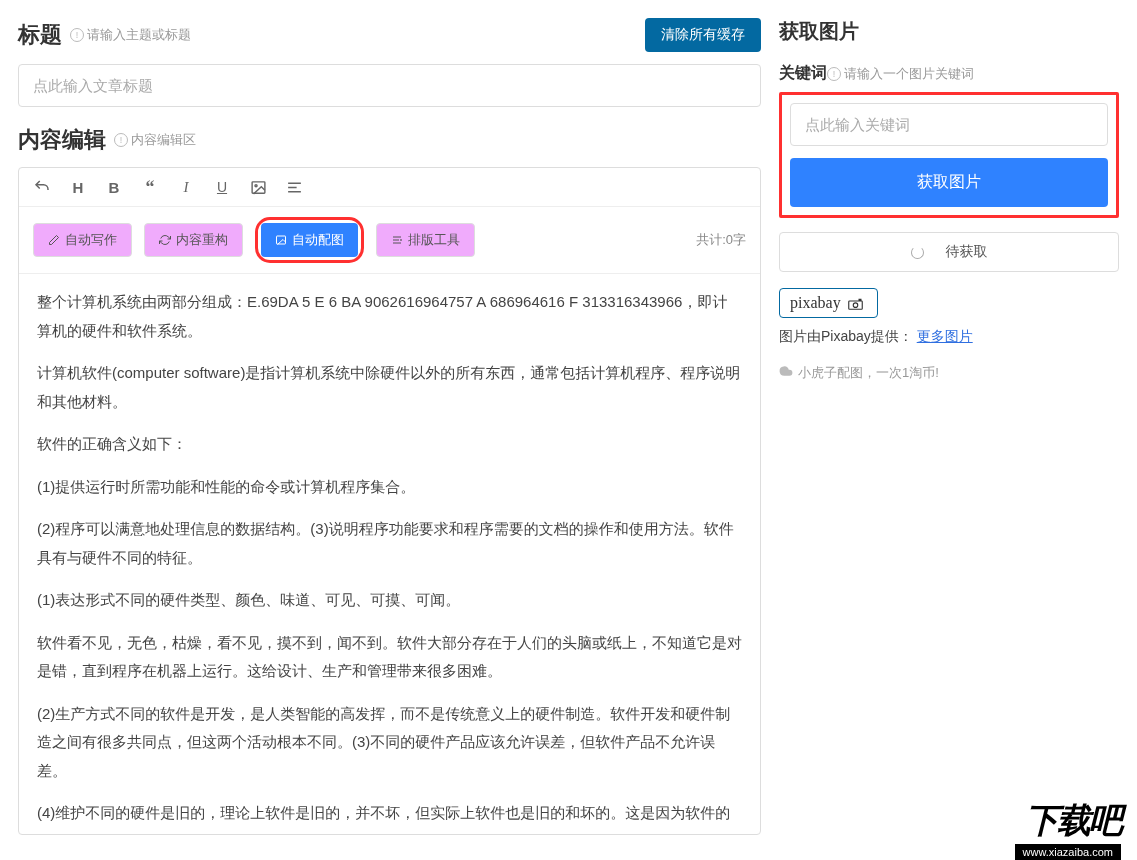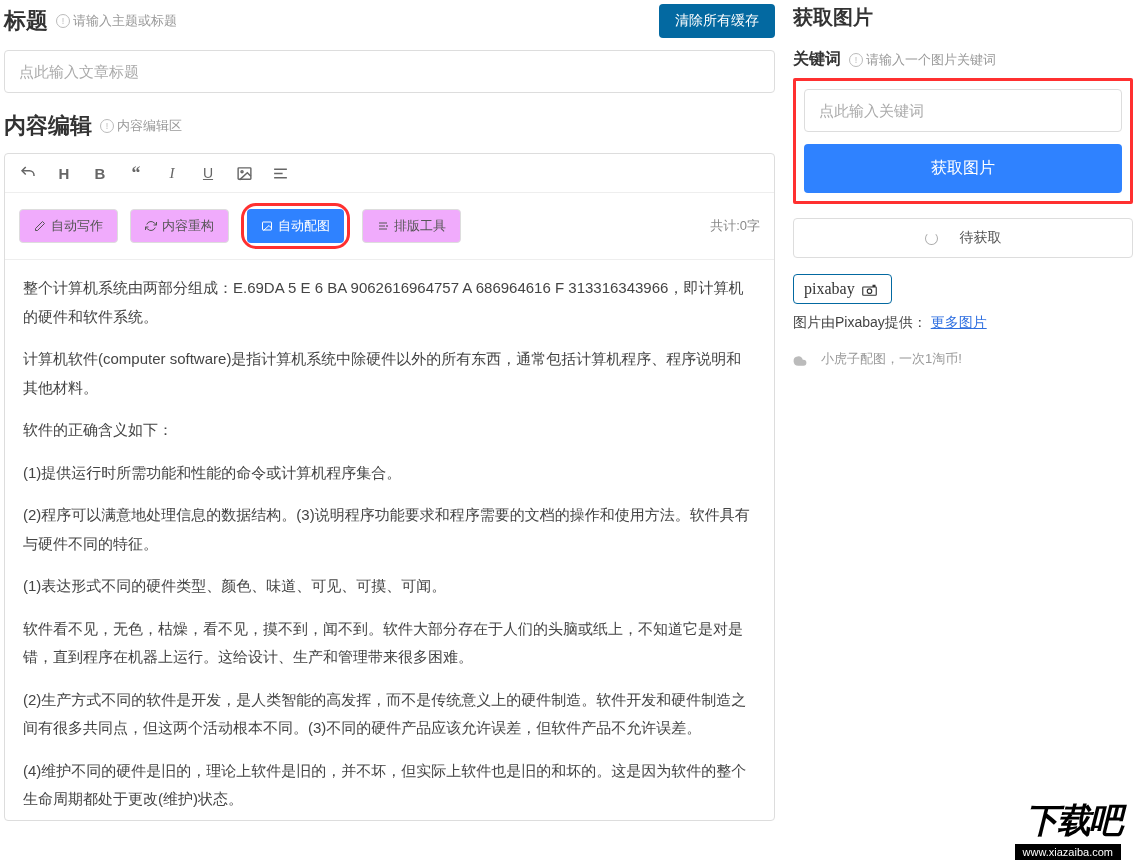--- a/index.html
+++ b/index.html
@@ -1,17 +1,17 @@
 <!DOCTYPE html>
 <html><head>
 <meta charset="utf-8">
 <style>
 * { box-sizing: border-box; margin: 0; padding: 0; }
 body { font-family: -apple-system, "Helvetica Neue", Arial, "PingFang SC", "Microsoft YaHei", sans-serif; background: #fff; color: #333; width: 1137px; height: 860px; overflow: hidden; position: relative; }
-.container { display: flex; padding: 4px; gap: 18px; }
+.container { display: flex; padding: 18px; gap: 18px; }
 .left-panel { flex: 1; min-width: 0; }
 .right-panel { width: 340px; }
 
 .section-header { display: flex; align-items: center; justify-content: space-between; margin-bottom: 12px; }
 .section-title-group { display: flex; align-items: center; gap: 8px; }
 .section-title { font-size: 22px; font-weight: 600; color: #333; }
 .section-hint { font-size: 13px; color: #999; display: flex; align-items: center; gap: 3px; }
 .hint-icon { width: 14px; height: 14px; border: 1px solid #bbb; border-radius: 50%; display: inline-flex; align-items: center; justify-content: center; font-size: 9px; color: #bbb; }
 
 .btn-primary { background: #0369a1; color: #fff; border: none; border-radius: 4px; padding: 8px 16px; font-size: 14px; cursor: pointer; }
@@ -28,28 +28,28 @@
 .tb-icon { width: 18px; height: 18px; display: flex; align-items: center; justify-content: center; color: #666; cursor: pointer; }
 .toolbar-row2 { display: flex; align-items: center; justify-content: space-between; padding: 10px 14px; border-bottom: 1px solid #eee; }
 .toolbar-buttons { display: flex; gap: 12px; align-items: center; }
 .word-count { font-size: 13px; color: #888; }
 .red-box { border: 3px solid #ff3030; border-radius: 15px; padding: 3px; display: inline-flex; }
 
 .content-area { padding: 14px 18px; font-size: 15px; line-height: 1.9; color: #444; height: 560px; overflow: hidden; }
 .content-area p { margin-bottom: 14px; }
 
 .right-section-title { font-size: 20px; font-weight: 600; margin-bottom: 18px; }
-.keyword-header { display: flex; align-items: center; gap: 8px; margin-bottom: 8px; }
+.keyword-header { display: flex; align-items: center; gap: 0; margin-bottom: 8px; }
 .keyword-label { font-size: 16px; font-weight: 600; }
 .red-frame { border: 3px solid #ff3030; padding: 8px; border-radius: 2px; margin-bottom: 14px; }
 .red-frame .text-input { margin-bottom: 12px; }
 .pixabay-badge { display: inline-block; padding: 6px 10px; border: 1px solid #0369a1; border-radius: 4px; font-family: Georgia, serif; font-size: 16px; line-height: 1; margin-bottom: 10px; }
 .provider-line { font-size: 14px; color: #444; margin-bottom: 18px; }
 .provider-line a { color: #2f6fe0; text-decoration: underline; }
-.tip-line { font-size: 13px; color: #999; display: flex; align-items: flex-end; gap: 14px; }
+.tip-line { font-size: 13px; color: #999; display: flex; align-items: flex-start; gap: 5px; }
 .spinner-icon { width: 13px; height: 13px; border: 1.5px solid #aaa; border-top-color: transparent; border-radius: 50%; display: inline-block; }
 
 .footer-wm { position: absolute; right: 16px; bottom: 0; text-align: right; }
 .wm-big { font-size: 34px; font-weight: 900; font-style: italic; color: #000; text-shadow: -2px 0 #fff, 2px 0 #fff, 0 -2px #fff, 0 2px #fff; letter-spacing: -2px; }
 .wm-url { background: #000; color: #fff; font-size: 11px; padding: 2px 8px; }
 
 svg { display: block; }
 </style>
 </head>
 <body>

